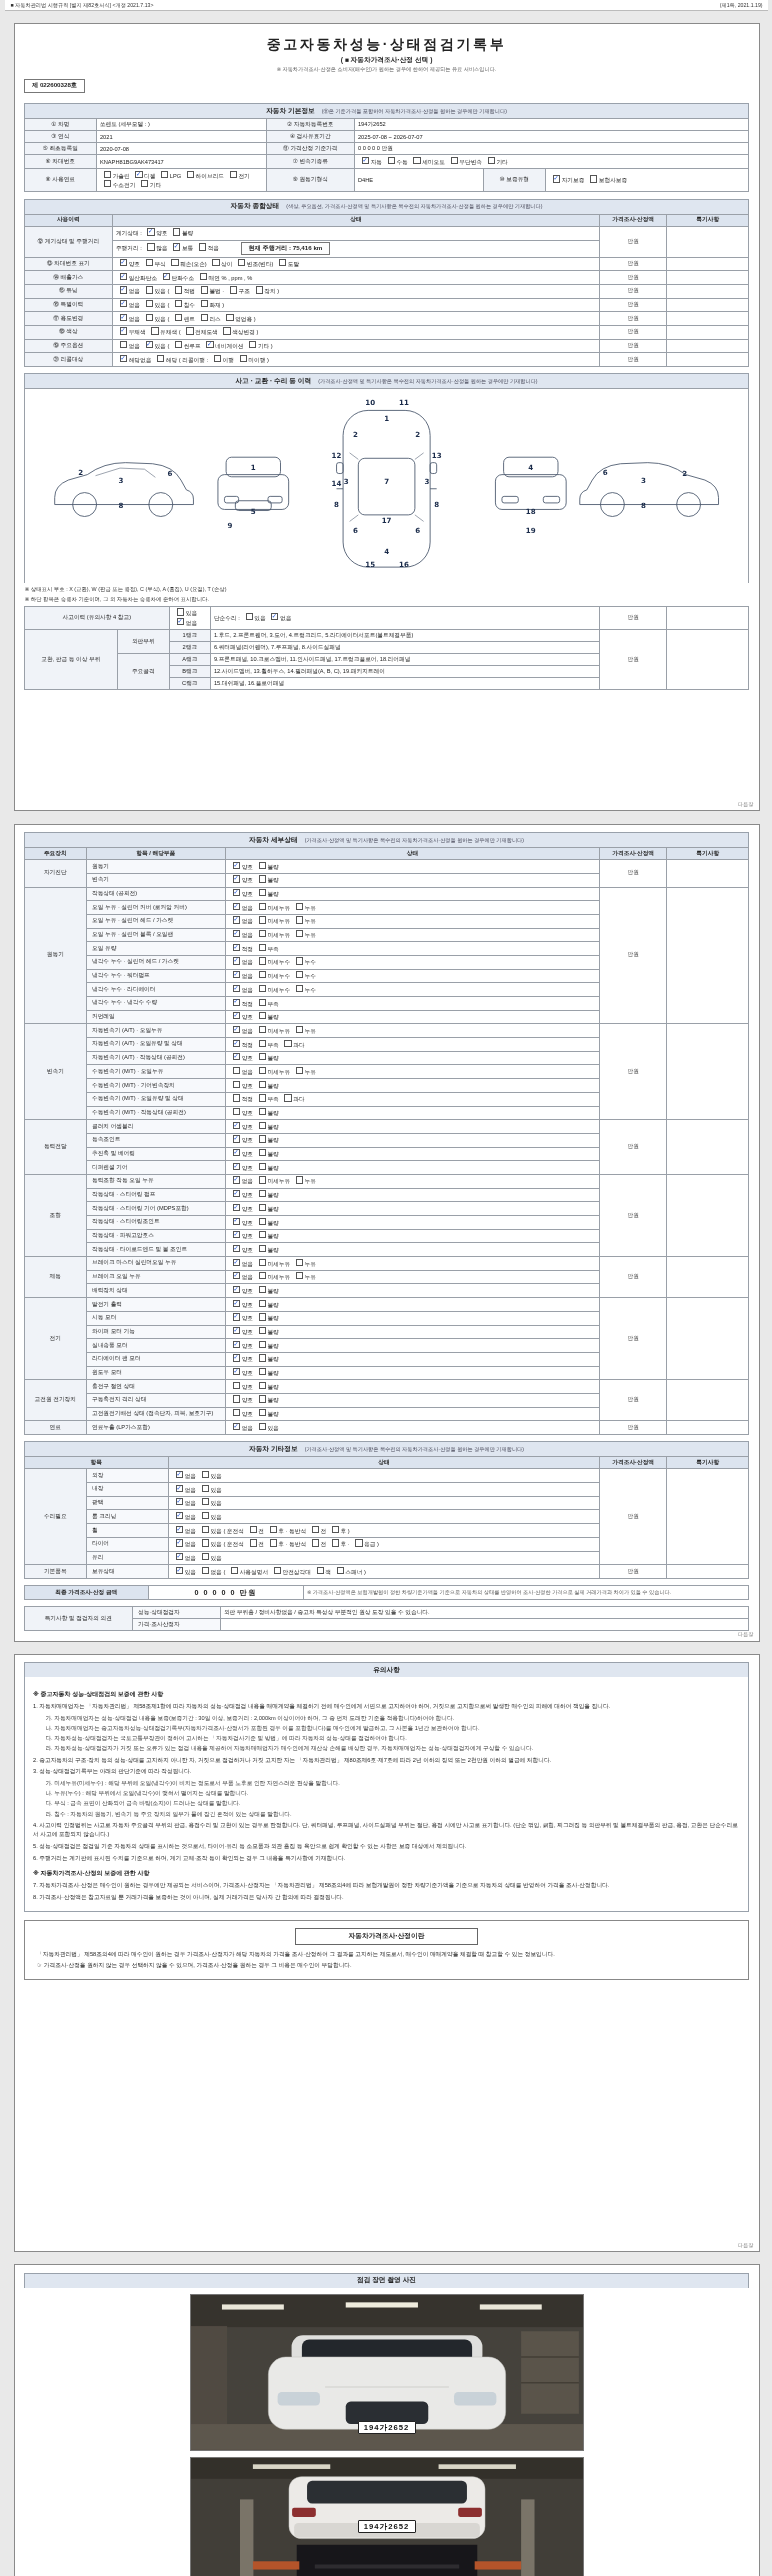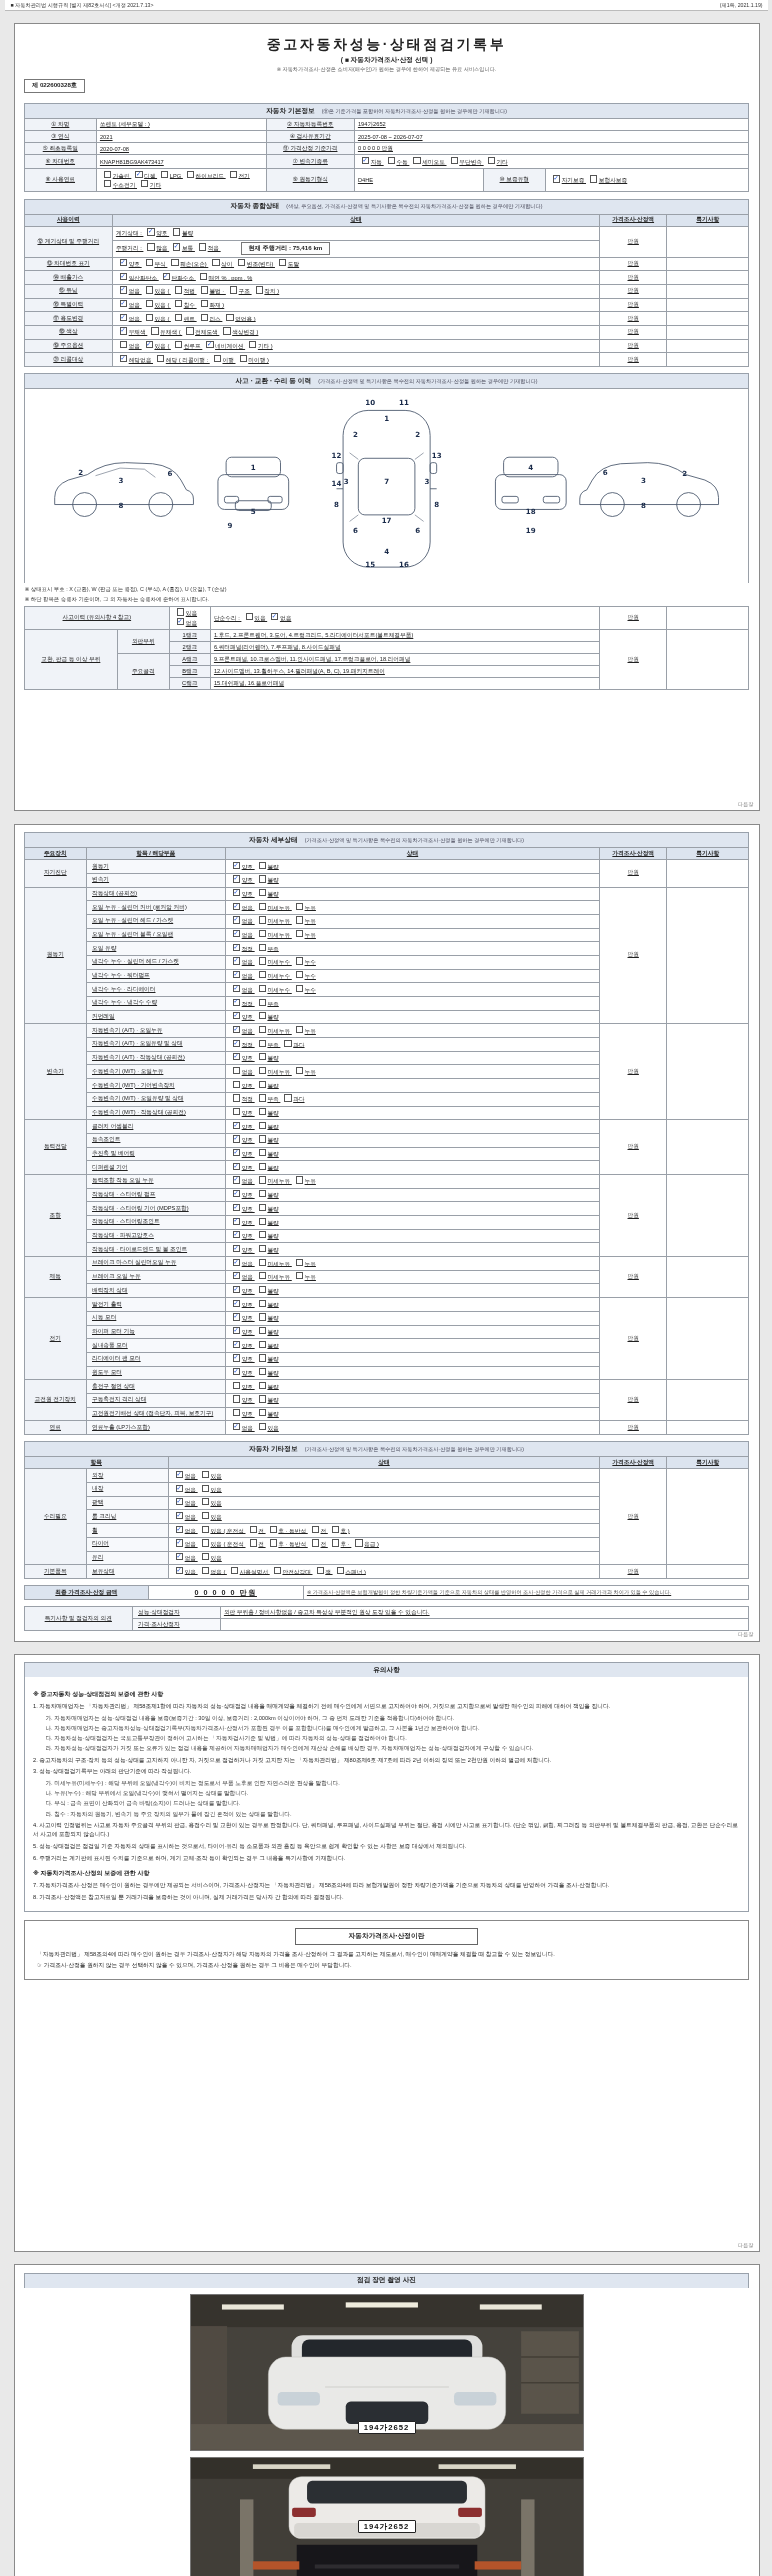--- a/index.html
+++ b/index.html
@@ -6,21 +6,21 @@
   body{width:773px;}
   .topstrip{width:752px;margin:0 auto;padding:1.5px 5.2px;font-size:5.2px;color:#333;display:flex;justify-content:space-between;background:#fff;border-bottom:0.5px solid #bbb;}
   .sheet{width:746px;margin:12.4px auto 0;background:#fff;border:0.5px solid #8a8a8a;padding:7.2px 9.3px 9.3px;box-sizing:border-box;position:relative;}
   .next{position:absolute;right:5.2px;bottom:2.1px;font-size:5.2px;color:#777;}
   .doc-title{text-align:center;font-size:14px;font-weight:bold;letter-spacing:2.6px;margin:4.1px 0 2.1px;}
   .doc-sub{text-align:center;font-size:6.7px;font-weight:bold;margin:1px 0;}
   .doc-subnote{text-align:center;font-size:5.2px;color:#555;margin-bottom:4.1px;}
   .doc-no{display:inline-block;border:0.5px solid #777;padding:1.5px 7.2px;font-size:6.2px;font-weight:bold;margin:2.1px 0 4.1px;}
   .sec{background:#dfe6f0;border:0.5px solid #99a1ab;border-bottom:none;padding:2.6px 4.1px;text-align:center;font-weight:bold;font-size:6.7px;margin-top:6.2px;}
   .sec small{font-weight:normal;font-size:5.2px;color:#445;margin-left:5.2px;}
-  table.frm{width:100%;border-collapse:collapse;table-layout:fixed;text-decoration:underline;}
+  table.frm{width:100%;border-collapse:collapse;table-layout:fixed;}
   .frm td{border:0.5px solid #9aa0a8;padding:1.5px 3.1px;font-size:5.7px;vertical-align:middle;word-break:break-all;}
   .frm .l{background:#f0f3f8;text-align:center;}
   .frm .i{background:#f7f9fc;text-align:left;padding-left:5.2px;}
   .frm .h{background:#dce4ef;text-align:center;font-weight:bold;}
   .frm .v{text-align:left;background:#fff;}
   .frm .p{text-align:center;color:#444;background:#fff;}
   .frm .e{background:#fff;}
   .frm .big{font-size:7.2px;font-weight:bold;text-align:center;letter-spacing:1.5px;}
   .frm .sm{font-size:5.2px;color:#555;}
   .cb{display:inline-block;width:5.2px;height:5.2px;border:0.5px solid #555;background:#fff;margin:0 1.5px 0 4.1px;vertical-align:-0.5px;position:relative;}

